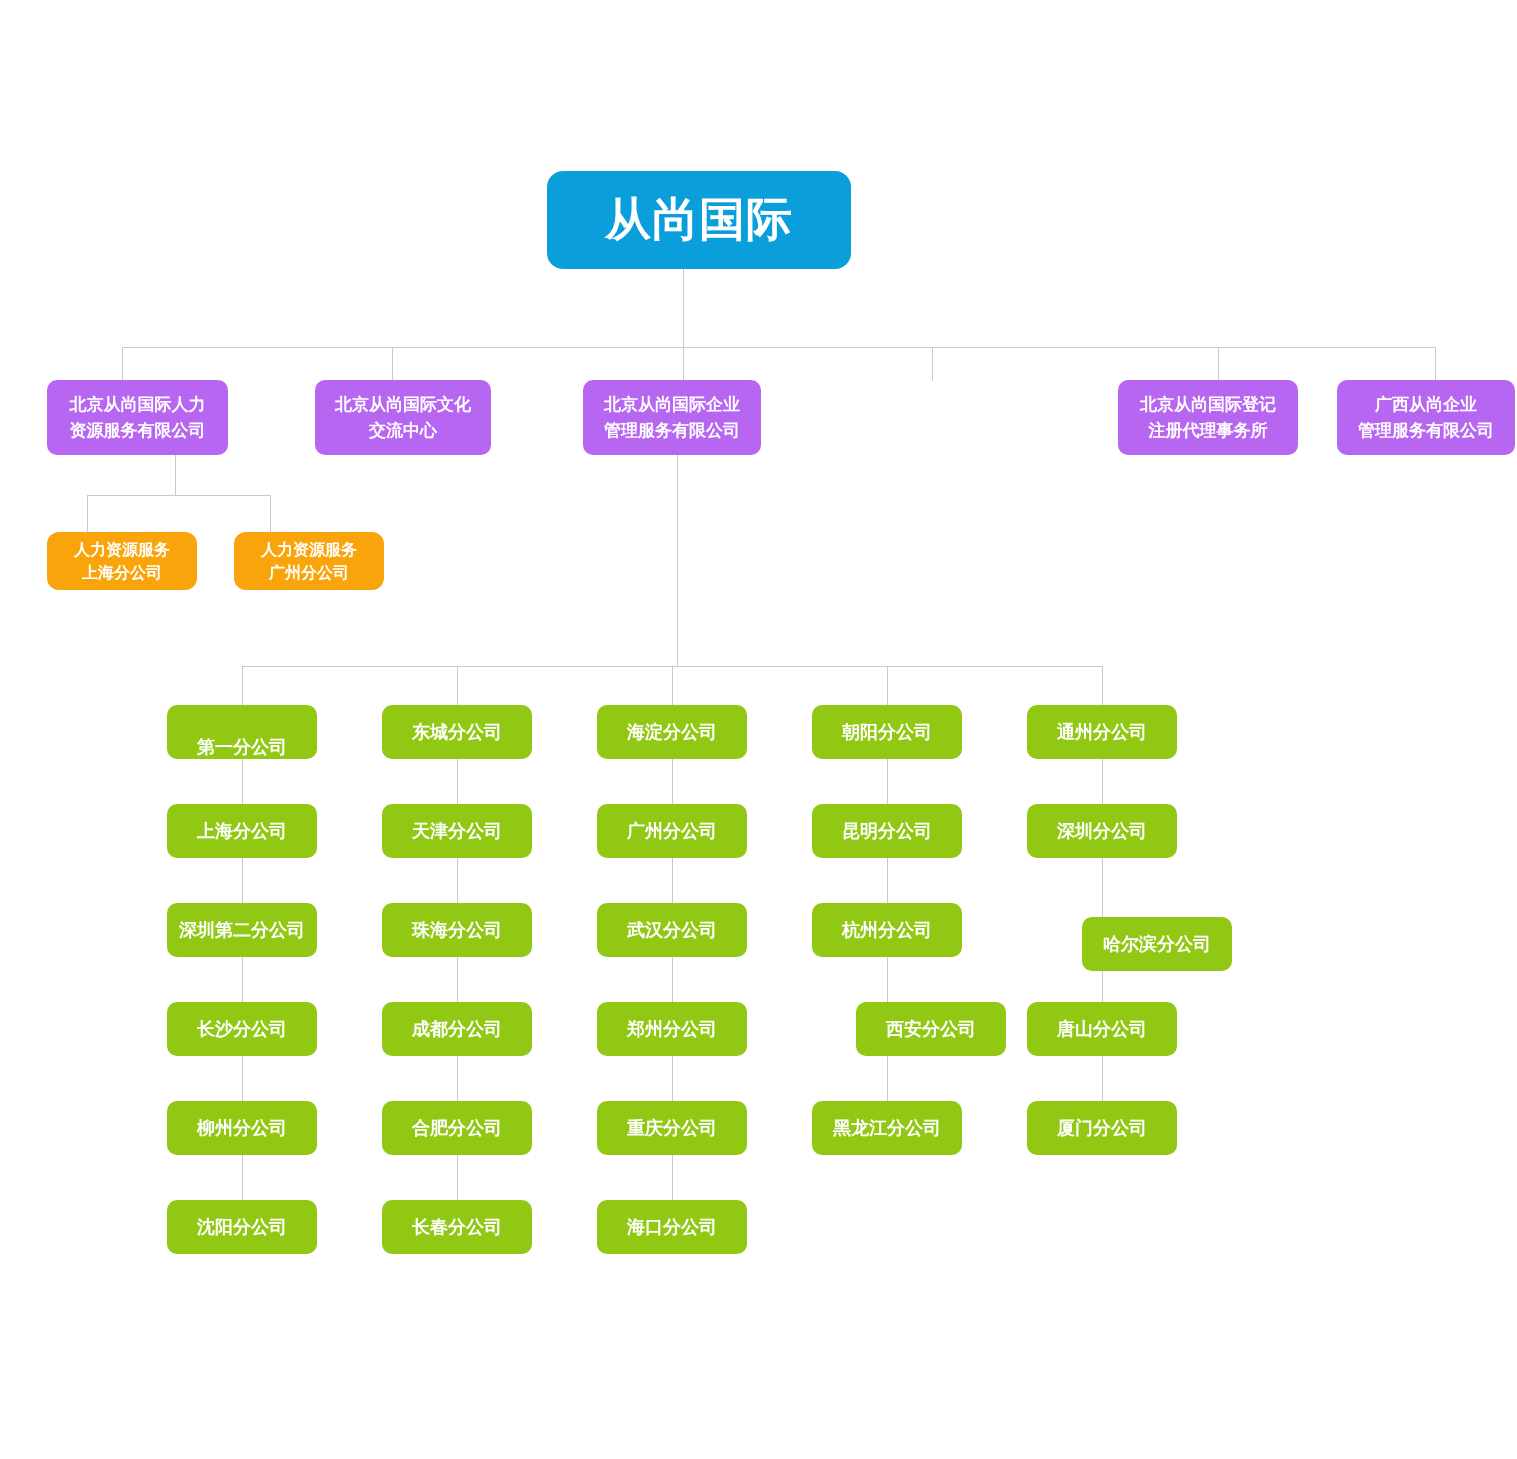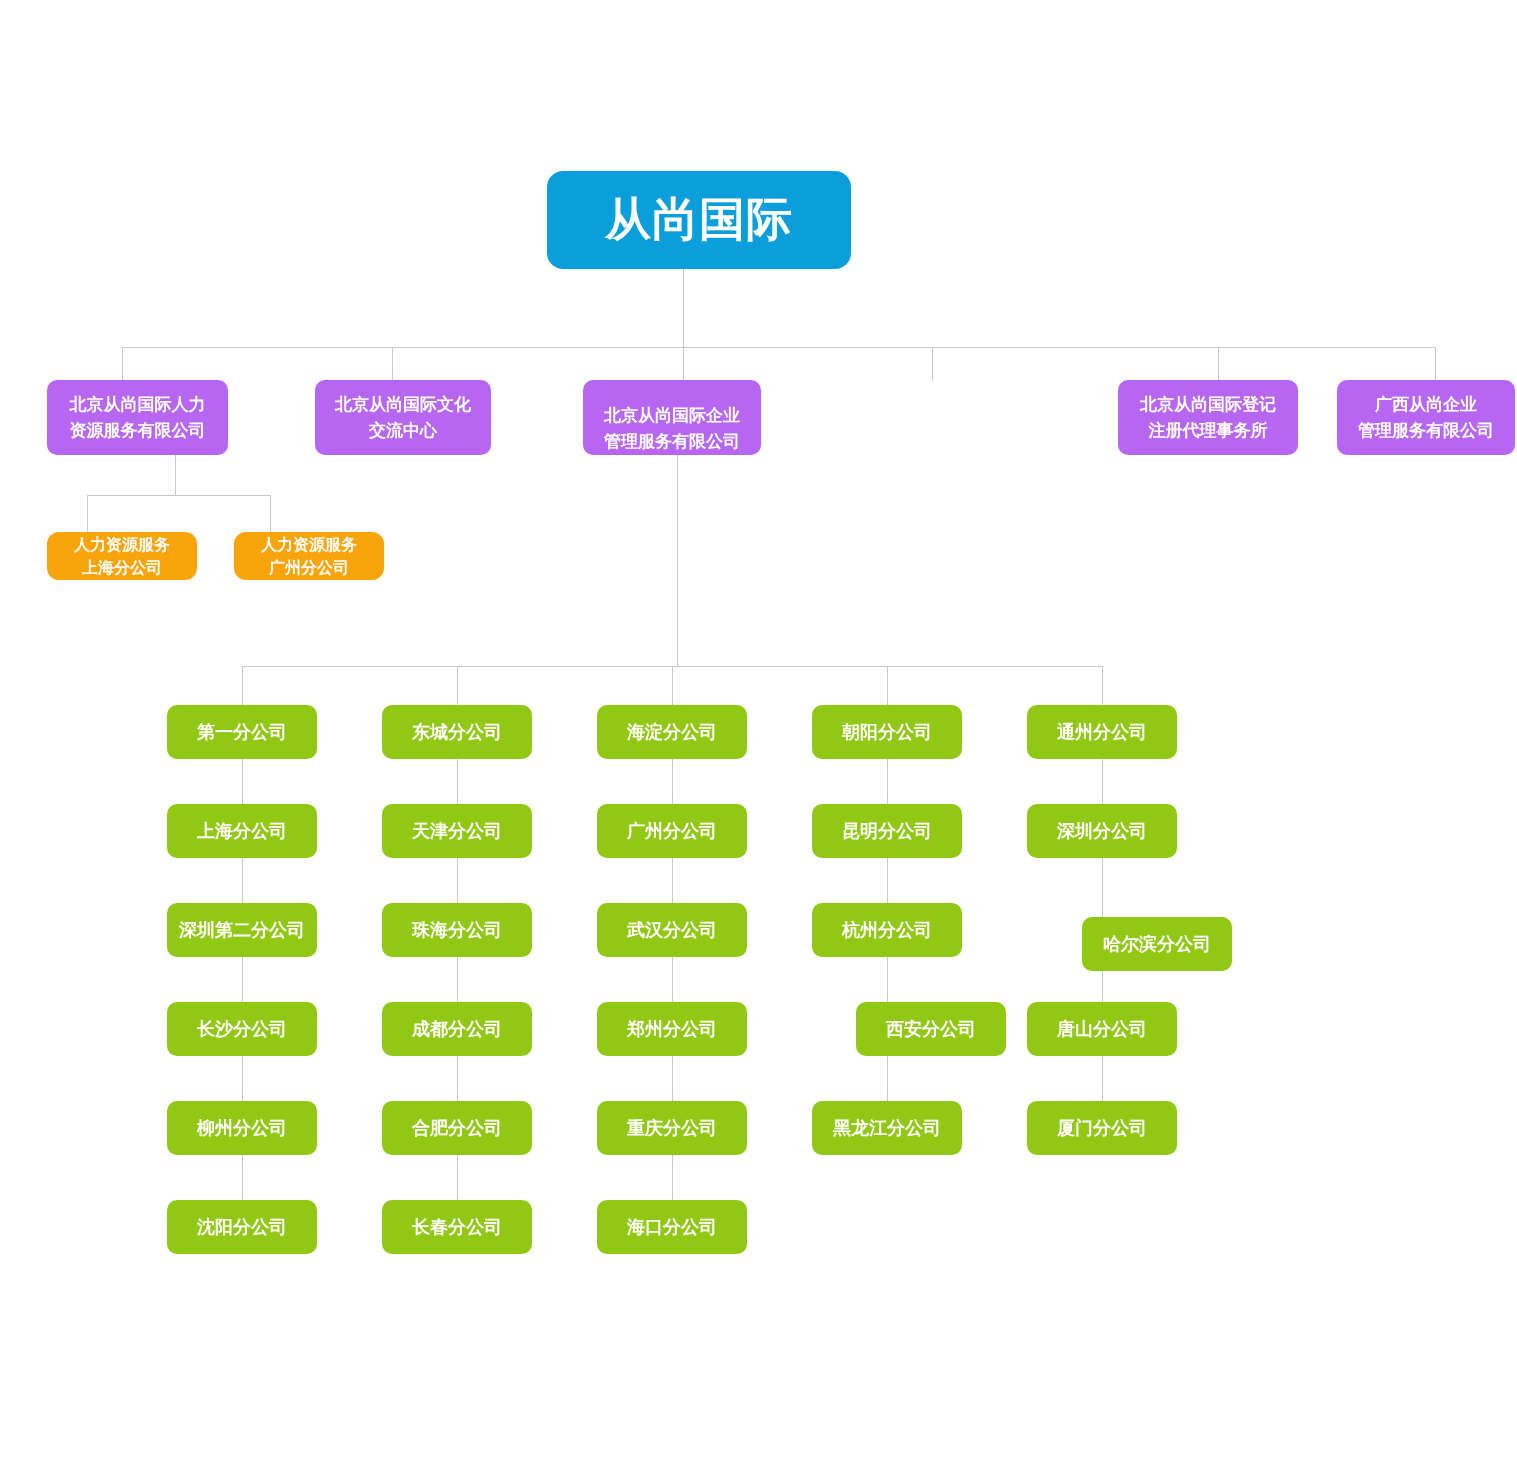--- a/index.html
+++ b/index.html
@@ -39,21 +39,21 @@
     letter-spacing: 1px;
   }
   .lvl2 {
     top: 380px; height: 75px;
     background: var(--level2-bg, #b766f2);
     border-radius: 10px;
     font-size: 17px;
     line-height: 26px;
   }
   .hr {
-    top: 532px; width: 150px; height: 48px;
+    top: 532px; width: 150px; height: 58px;
     background: var(--hr-bg, #faa40b);
     border-radius: 12px;
     font-size: 16px;
     line-height: 23px;
   }
   .br {
     width: 150px; height: 54px;
     background: var(--branch-bg, #91c814);
     border-radius: 10px;
     font-size: 18px;
@@ -79,21 +79,21 @@
       <div>北京从尚国际人力</div>
       <div>资源服务有限公司</div>
     </div>
   </div>
   <div class="node lvl2" style="left:315px;width:176px;">
     <div>
       <div>北京从尚国际文化</div>
       <div>交流中心</div>
     </div>
   </div>
-  <div class="node lvl2" style="left:583px;width:178px;align-items:flex-end;">
+  <div class="node lvl2" style="left:583px;width:178px;">
     <div>
       <div>北京从尚国际企业</div>
       <div>管理服务有限公司</div>
     </div>
   </div>
   <div class="node lvl2" style="left:1118px;width:180px;">
     <div>
       <div>北京从尚国际登记</div>
       <div>注册代理事务所</div>
     </div>
@@ -111,21 +111,21 @@
       <div>上海分公司</div>
     </div>
   </div>
   <div class="node hr" style="left:234px;">
     <div>
       <div>人力资源服务</div>
       <div>广州分公司</div>
     </div>
   </div>
 
-  <div class="node br" style="left:167px;top:705px;">
+  <div class="node br" style="left:167px;top:705px;align-items:flex-end;">
       <span>第一分公司</span>
     </div>
   <div class="node br" style="left:167px;top:804px;">
       <span>上海分公司</span>
     </div>
   <div class="node br" style="left:167px;top:903px;">
       <span>深圳第二分公司</span>
     </div>
   <div class="node br" style="left:167px;top:1002px;">
       <span>长沙分公司</span>

